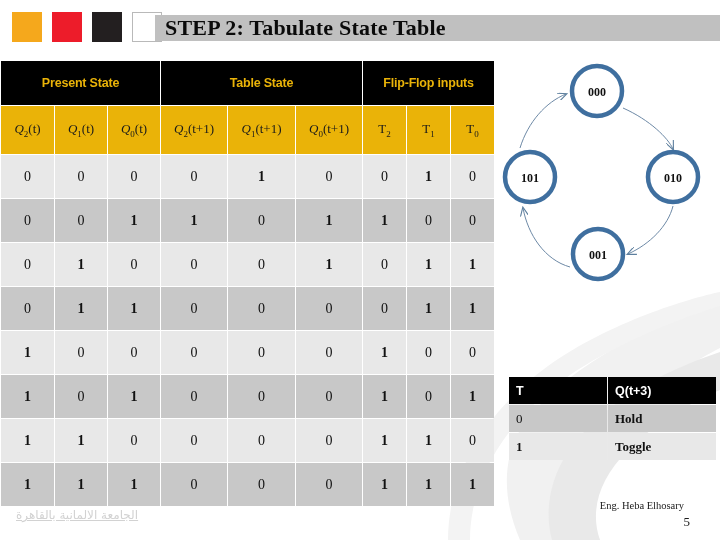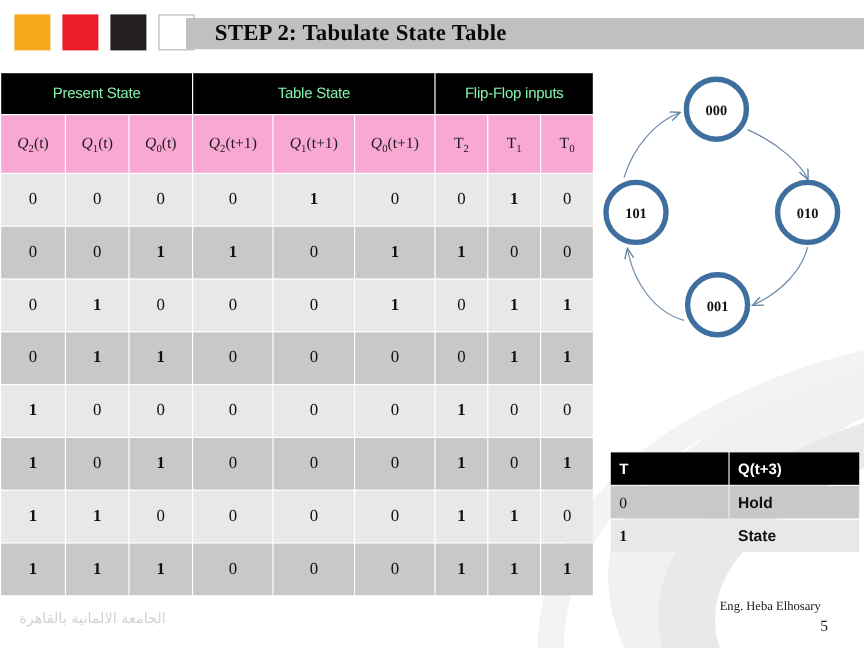--- a/index.html
+++ b/index.html
@@ -49,23 +49,23 @@
     width: 565px;
     height: 26px;
     background: #c0c0c0;
     display: flex;
     align-items: center;
     z-index: 3;
   }
   .title-text {
     font-family: "Liberation Serif", serif;
     font-weight: bold;
-    font-size: 19px;
+    font-size: 22px;
     color: #0a0a0a;
-    padding-left: 24px;
+    padding-left: 10px;
     letter-spacing: 0.2px;
     white-space: nowrap;
   }
 
   
   .state-table {
     position: absolute;
     left: 0px;
     top: 60px;
     width: 485px;
@@ -74,29 +74,29 @@
     table-layout: fixed;
     z-index: 2;
   }
   .state-table td {
     padding: 0;
     text-align: center;
     vertical-align: middle;
   }
   .grp-head {
     background: #000000;
-    color: #86efac;
+    color: #eab308;
     font-family: "Liberation Sans", sans-serif;
-    font-weight: normal;
+    font-weight: bold;
     font-size: 12.5px;
-    height: 34px;
+    height: 44px;
     letter-spacing: -0.2px;
   }
   .sub-head {
-    background: #f9a8d4;
+    background: #eab308;
     height: 48px;
     font-family: "Liberation Serif", serif;
     font-size: 13px;
     color: #1a1a1a;
     white-space: nowrap;
   }
   .sub-head .qv {
     font-style: italic;
     font-family: "Liberation Serif", serif;
   }
@@ -151,21 +151,21 @@
   .tff-head td {
     background: #000000;
     color: #ffffff;
     font-family: "Liberation Sans", sans-serif;
     font-weight: bold;
     font-size: 12.5px;
   }
   .tff-r1 td { background: #c8c8c8; }
   .tff-r2 td { background: #e8e8e8; }
   .tff-r1 td, .tff-r2 td {
-    font-family: Liberation Sans, sans-serif;
+    font-family: Liberation Serif, serif;
     font-size: 13px;
     color: #111111;
   }
   .tff-r1 .val, .tff-r2 .val { font-weight: bold; }
   .tff-r1 .zero { font-family: "Liberation Serif", serif; font-weight: normal; }
   .tff-r2 .one  { font-family: "Liberation Serif", serif; font-weight: bold; }
 
   
   .author {
     position: absolute;
@@ -190,20 +190,21 @@
     position: absolute;
     left: 16px;
     top: 508px;
     font-family: "DejaVu Sans", sans-serif;
     font-size: 12px;
     color: #d2d2d2;
     letter-spacing: 1px;
     direction: rtl;
     white-space: nowrap;
     z-index: 1;
+    text-decoration: underline;
   }
 </style>
 </head>
 <body>
 
 <svg class="watermark" width="720" height="540" viewBox="0 0 720 540" aria-hidden="true">
   <path d="M720 300 C 640 330, 560 370, 520 430 C 500 465, 505 505, 520 540 L 600 540 C 575 500, 585 455, 625 415 C 660 382, 700 358, 720 348 Z" fill="#f1f1f1"></path>
   <path d="M720 352 C 660 372, 600 405, 568 452 C 548 482, 545 515, 552 540 L 600 540 C 590 512, 598 480, 628 450 C 655 423, 695 400, 720 390 Z" fill="#e9e9e9"></path>
   <path d="M470 540 C 470 480, 505 420, 570 375 C 630 335, 700 312, 720 306 L 720 292 C 690 298, 610 322, 548 366 C 482 414, 448 478, 448 540 Z" fill="#f3f3f3"></path>
 </svg>
@@ -377,20 +378,20 @@
     <tr class="tff-head">
       <td>T</td>
       <td>Q(t+3)</td>
     </tr>
     <tr class="tff-r1">
       <td class="zero">0</td>
       <td class="val">Hold</td>
     </tr>
     <tr class="tff-r2">
       <td class="one">1</td>
-      <td class="val">State</td>
+      <td class="val">Toggle</td>
     </tr>
   </tbody>
 </table>
 
 <div class="author">Eng. Heba Elhosary</div>
 <div class="page-num">5</div>
 <div class="uni-arabic">الجامعة الالمانية بالقاهرة</div>
 
 </body></html>

